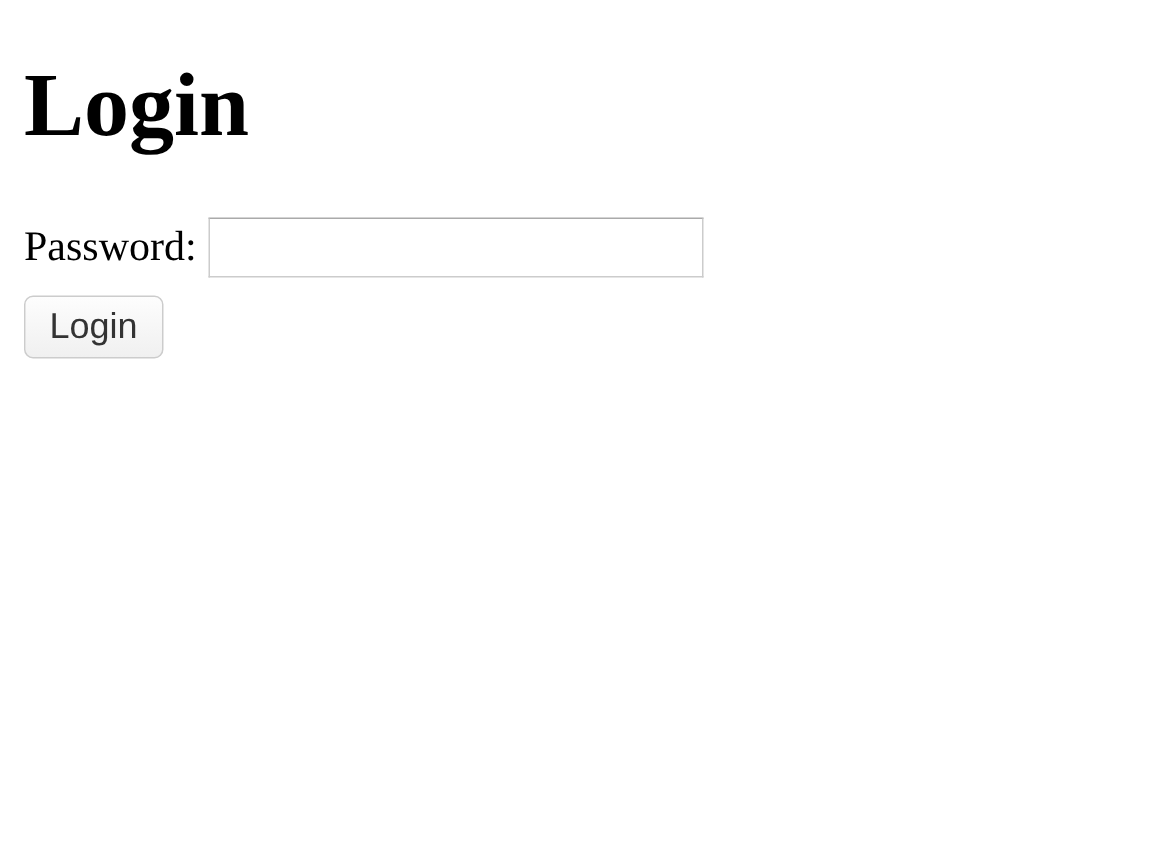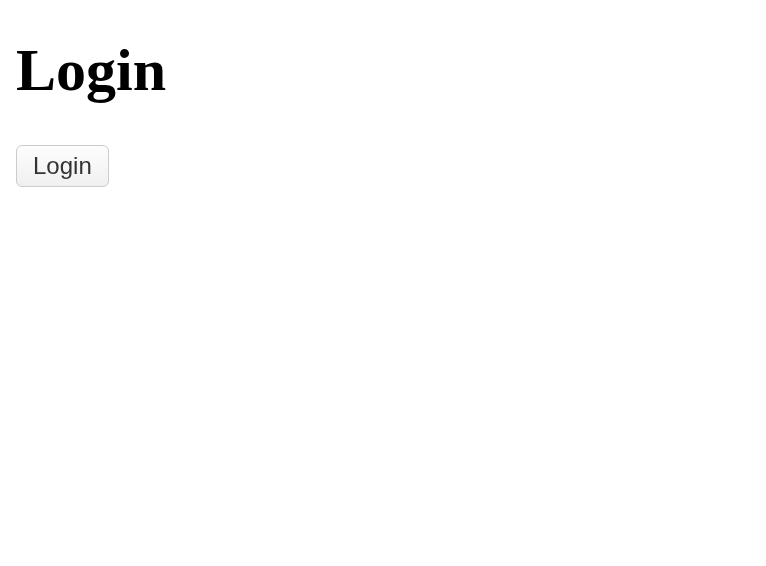--- a/index.html
+++ b/index.html
@@ -47,16 +47,20 @@
       color: #333;
       cursor: pointer;
     }
   </style>
 </head>
 <body>
 
 <h1>Login</h1>
 
 <form>
+  <div class="form-row">
+    <label>Password:</label>
+    <input type="password" value="" style="">
+  </div>
   <div class="button-row">
     <button type="submit" class="login-btn">Login</button>
   </div>
 </form>
 
 </body></html>

